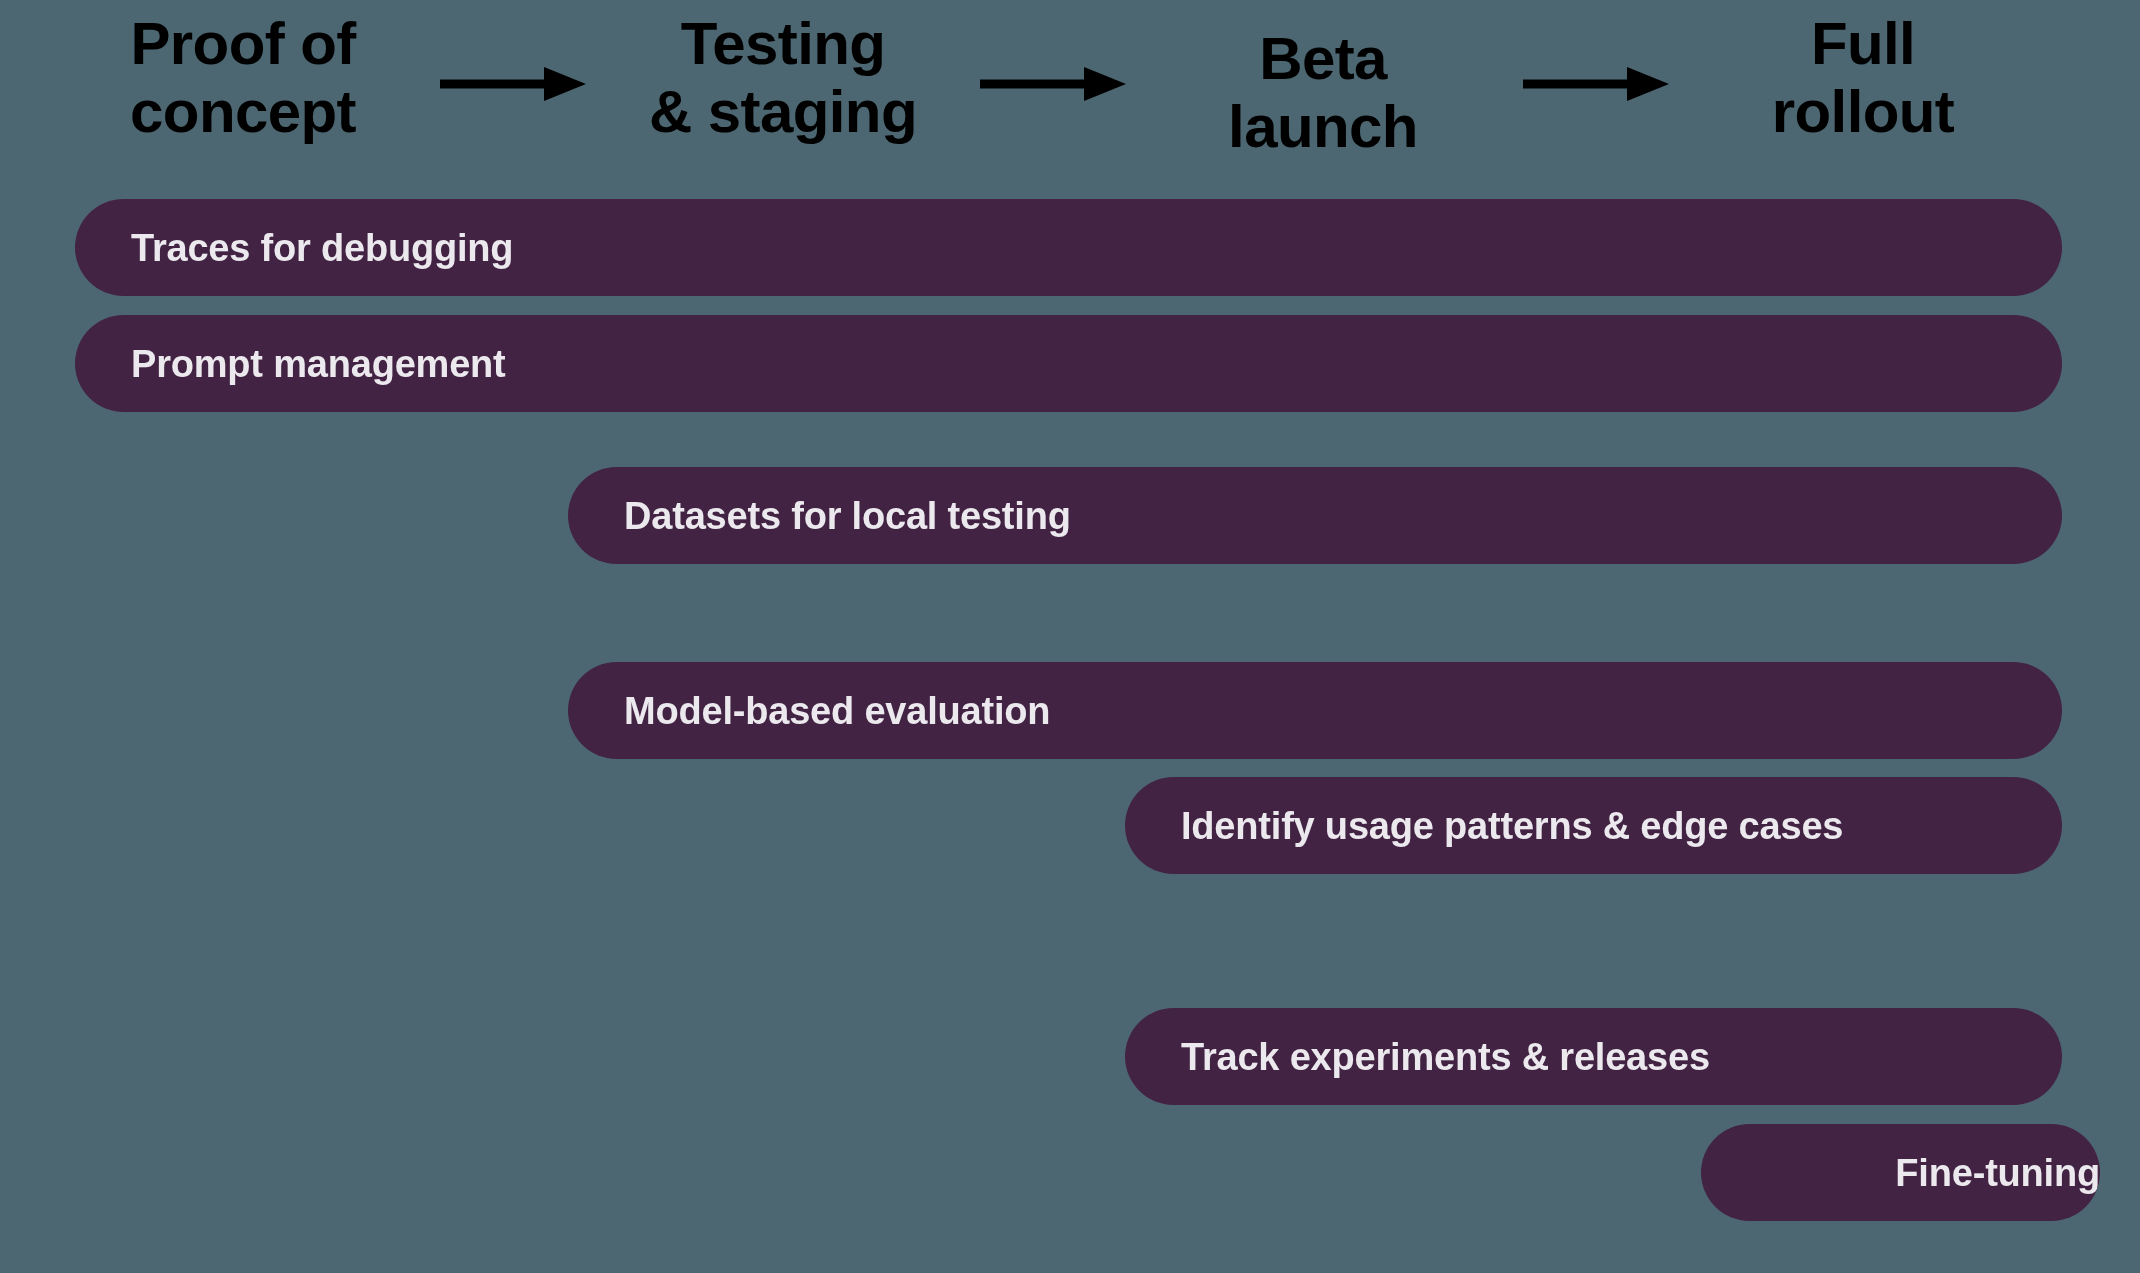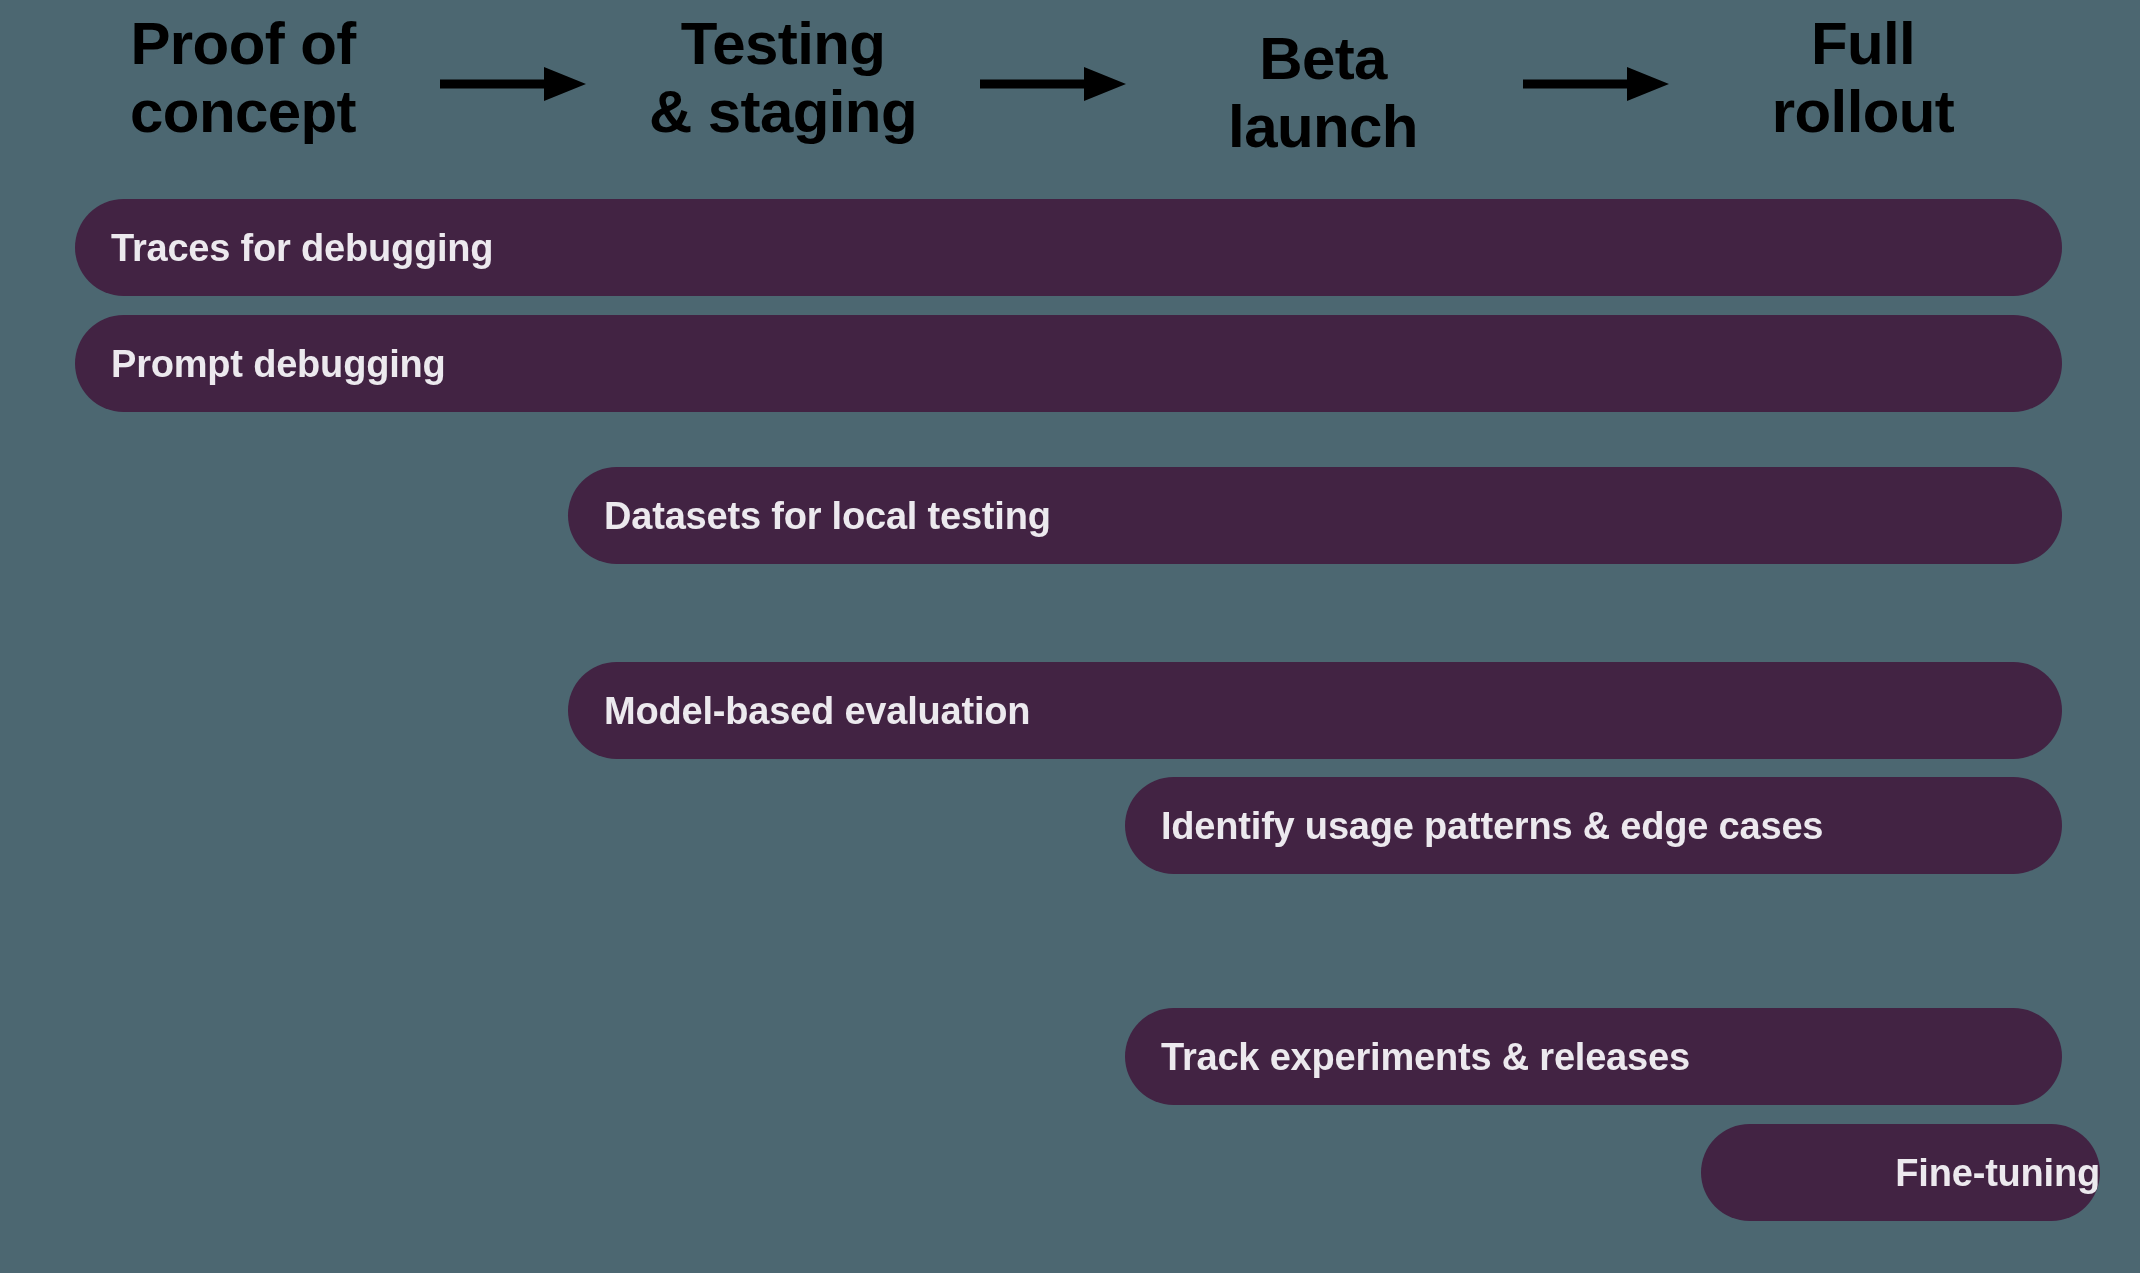--- a/index.html
+++ b/index.html
@@ -81,21 +81,21 @@
     color: #ece9ee;
     font-weight: 700;
     font-size: 38px;
     line-height: 1;
     letter-spacing: -0.2px;
     white-space: nowrap;
   }
 
   
   .bar.align-left .bar-label {
-    padding-left: 36px;
+    padding-left: 56px;
   }
   
   .bar.align-center {
     justify-content: center;
   }
 </style>
 </head>
 <body>
 
 <div id="diagram">
@@ -136,21 +136,21 @@
 rollout</div>
   </div>
 
   <div class="bars-layer">
 
     <div class="bar align-left" style="left:75px; top:199px; width:1987px;">
       <span class="bar-label">Traces for debugging</span>
     </div>
 
     <div class="bar align-left" style="left:75px; top:315px; width:1987px;">
-      <span class="bar-label">Prompt debugging</span>
+      <span class="bar-label">Prompt management</span>
     </div>
 
     <div class="bar align-left" style="left:568px; top:423px; width:1494px;margin-top:44px;">
       <span class="bar-label">Datasets for local testing</span>
     </div>
 
 
     <div class="bar align-left" style="left:568px; top:662px; width:1494px;">
       <span class="bar-label">Model-based evaluation</span>
     </div>

